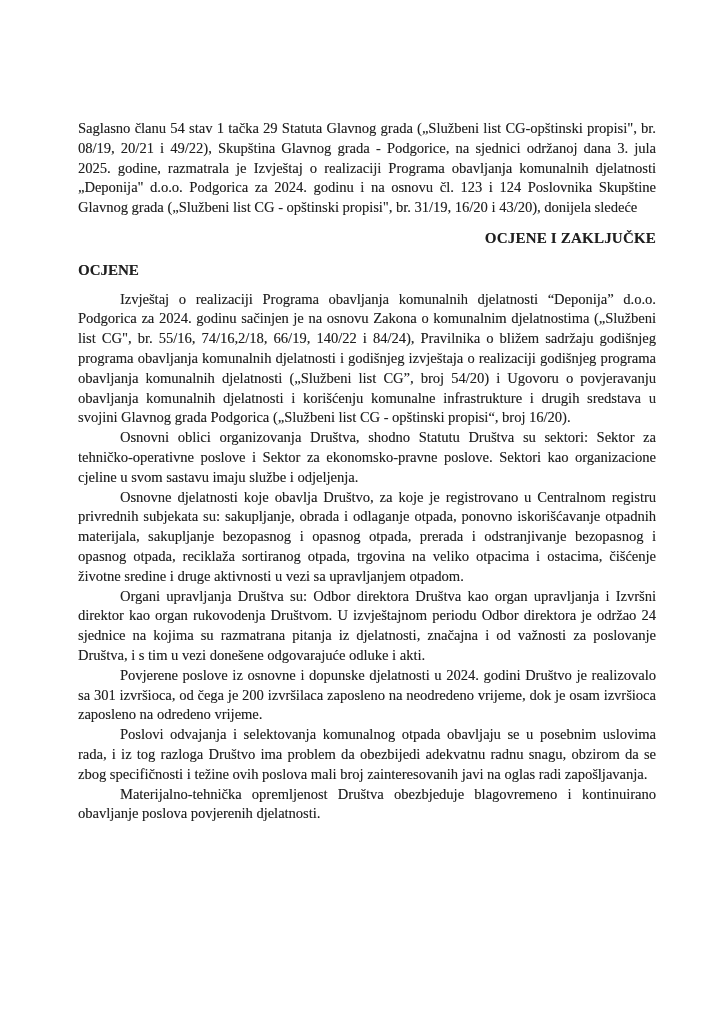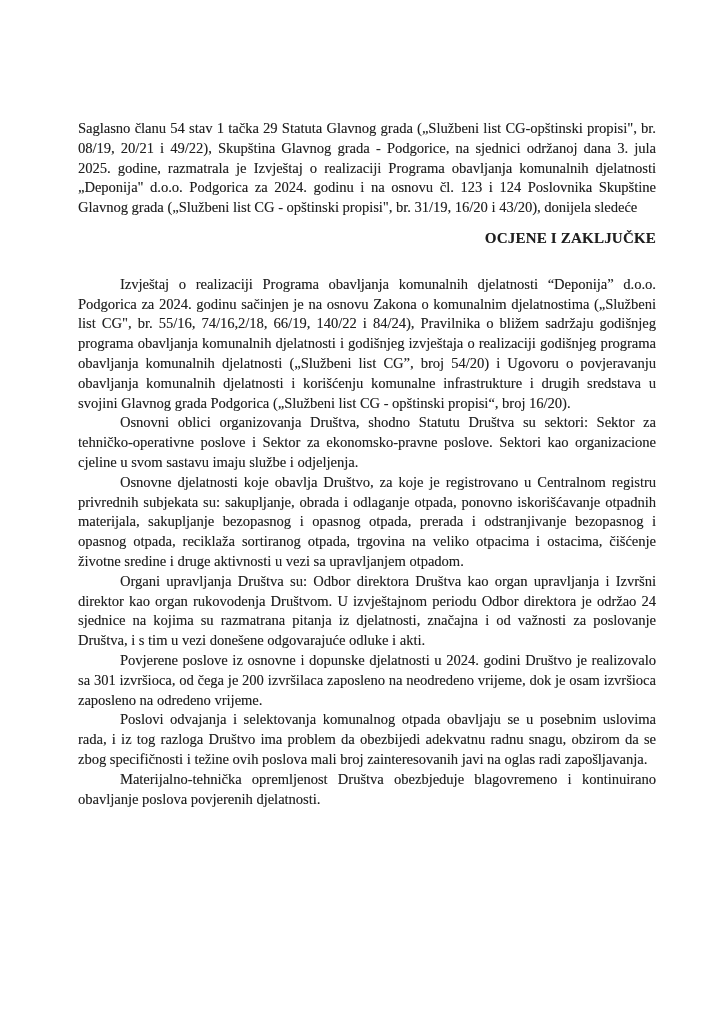--- a/index.html
+++ b/index.html
@@ -39,32 +39,33 @@
     letter-spacing: 0.2px;
     margin-top: 11px;
   }
   .section-heading {
     font-weight: bold;
     font-size: 15px;
     text-align: left;
     margin-top: 12px;
   }
   .body-text {
-    margin-top: 26px;
+    margin-top: 9px;
   }
 </style>
 </head>
 <body>
 
 <div class="scan-page">
 
   <p class="para">Saglasno članu 54 stav 1 tačka 29 Statuta Glavnog grada („Službeni list CG-opštinski propisi", br. 08/19, 20/21 i 49/22), Skupština Glavnog grada - Podgorice, na sjednici održanoj dana 3. jula 2025. godine, razmatrala je Izvještaj o realizaciji Programa obavljanja komunalnih  djelatnosti „Deponija" d.o.o. Podgorica za 2024. godinu i na osnovu čl. 123 i 124 Poslovnika Skupštine Glavnog grada („Službeni list CG - opštinski propisi", br. 31/19, 16/20 i 43/20), donijela sledeće</p>
 
   <div class="doc-title">OCJENE I ZAKLJUČKE</div>
 
+  <div class="section-heading">OCJENE</div>
 
   <p class="para indent body-text">Izvještaj o realizaciji Programa obavljanja komunalnih djelatnosti “Deponija” d.o.o. Podgorica za 2024. godinu sačinjen je na osnovu Zakona o komunalnim djelatnostima („Službeni list CG", br. 55/16, 74/16,2/18, 66/19, 140/22 i 84/24), Pravilnika o bližem sadržaju godišnjeg programa obavljanja komunalnih djelatnosti i godišnjeg izvještaja o realizaciji godišnjeg programa obavljanja komunalnih djelatnosti („Službeni list CG”, broj 54/20) i Ugovoru o povjeravanju obavljanja komunalnih djelatnosti i korišćenju komunalne infrastrukture i drugih sredstava u svojini Glavnog grada Podgorica („Službeni list CG - opštinski propisi“, broj 16/20).</p>
 
   <p class="para indent">Osnovni oblici organizovanja Društva, shodno Statutu Društva su sektori: Sektor za tehničko-operativne poslove i Sektor za ekonomsko-pravne poslove. Sektori kao organizacione cjeline u svom sastavu imaju službe i odjeljenja.</p>
 
   <p class="para indent">Osnovne djelatnosti koje obavlja Društvo, za koje je registrovano u Centralnom registru privrednih subjekata su: sakupljanje, obrada i odlaganje otpada, ponovno iskorišćavanje otpadnih materijala, sakupljanje bezopasnog i opasnog otpada, prerada i odstranjivanje bezopasnog i opasnog otpada, reciklaža sortiranog otpada, trgovina na veliko otpacima i ostacima, čišćenje životne sredine i druge aktivnosti u vezi sa upravljanjem otpadom.</p>
 
   <p class="para indent">Organi upravljanja  Društva su: Odbor direktora Društva kao organ upravljanja i Izvršni direktor kao organ rukovodenja Društvom. U izvještajnom periodu Odbor direktora je održao 24 sjednice na kojima su razmatrana pitanja iz djelatnosti, značajna i od važnosti za poslovanje Društva, i s tim u vezi donešene odgovarajuće odluke i akti.</p>
 
   <p class="para indent">Povjerene poslove iz osnovne i dopunske djelatnosti u 2024. godini Društvo je realizovalo sa 301 izvršioca, od čega je 200 izvršilaca zaposleno na neodredeno vrijeme, dok je osam izvršioca zaposleno na odredeno vrijeme.</p>

